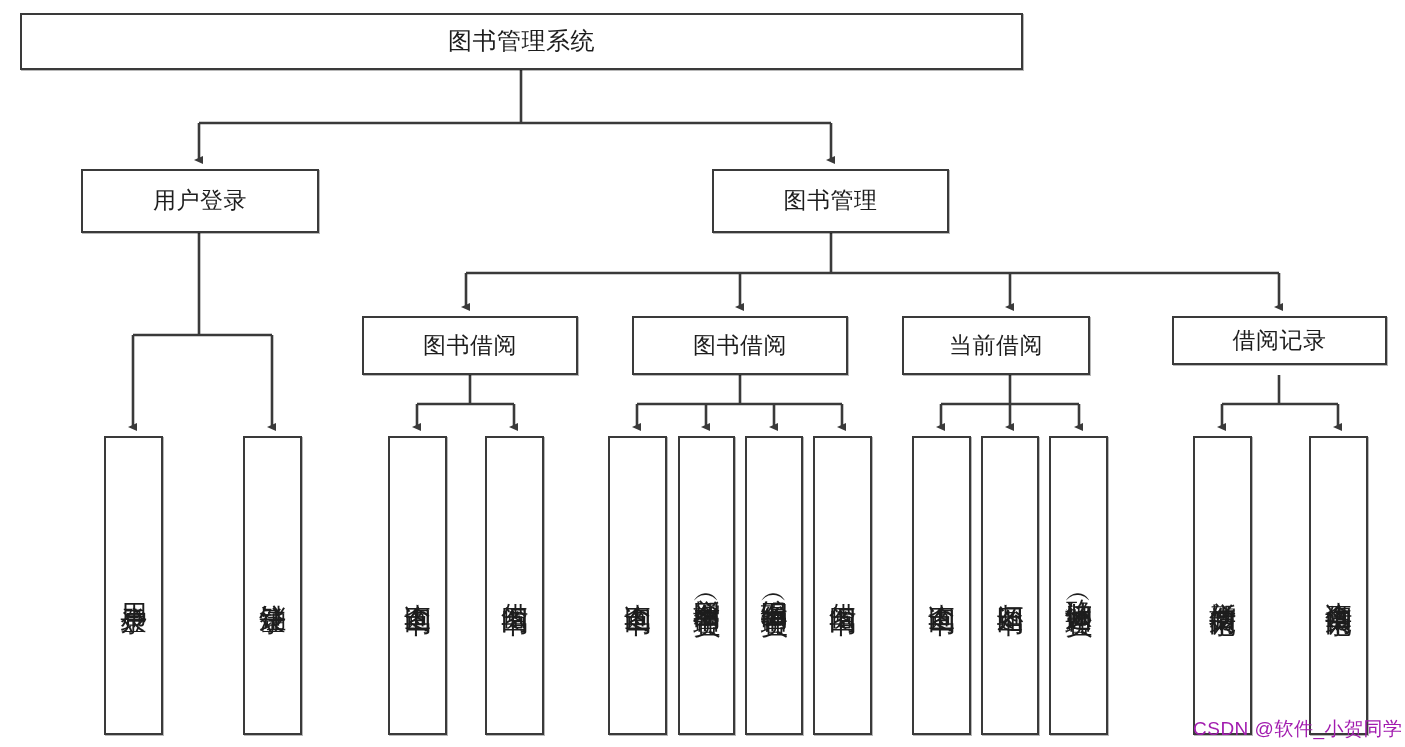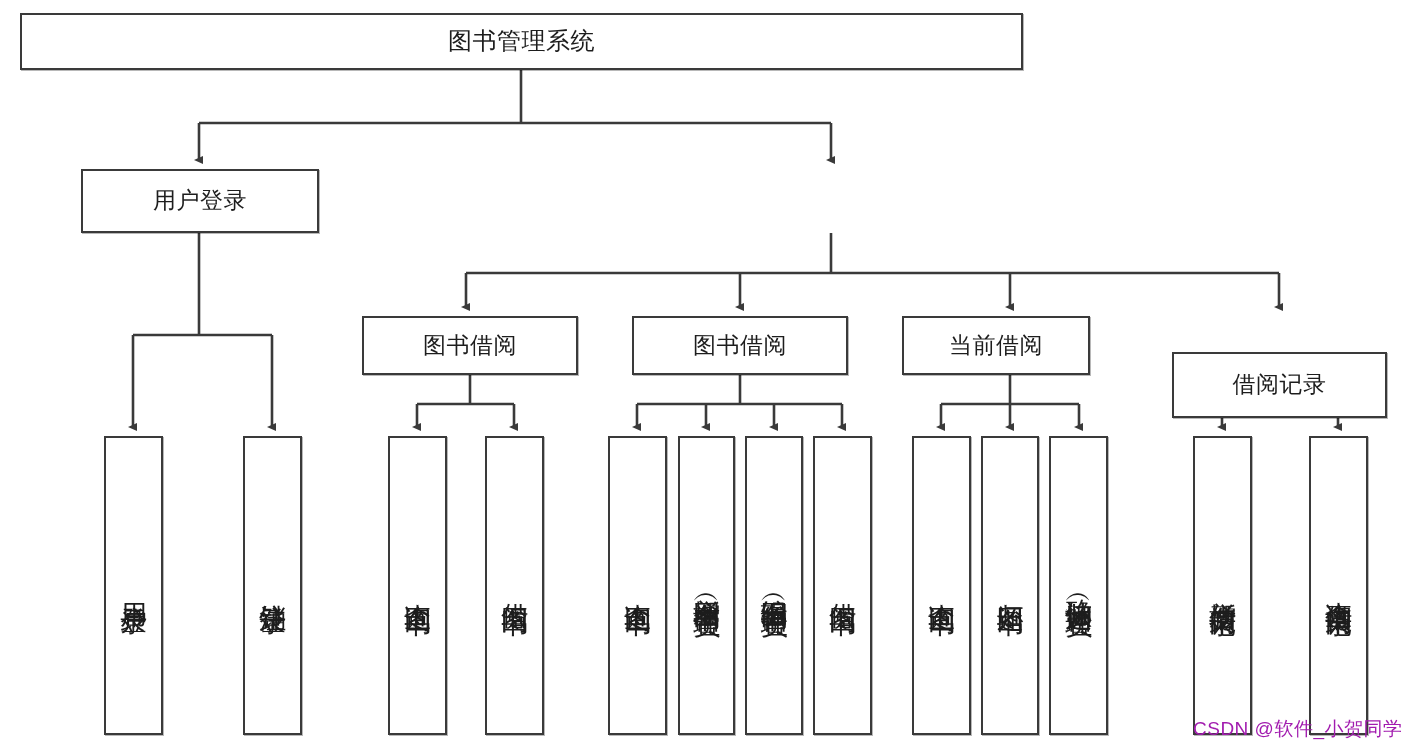--- a/index.html
+++ b/index.html
@@ -128,31 +128,34 @@
     </g>
   </svg>
 
   <div class="node root horizontal" style="left:20px; top:13px; width:1003px; height:57px;">
     <span class="lbl">图书管理系统</span>
   </div>
 
   <div class="node horizontal" style="left:81px; top:169px; width:238px; height:64px;">
     <span class="lbl">用户登录</span>
   </div>
+  <div class="node horizontal" style="left:712px; top:169px; width:237px; height:64px;">
+    <span class="lbl">图书管理</span>
+  </div>
 
   <div class="node horizontal" style="left:362px; top:316px; width:216px; height:59px;">
     <span class="lbl">图书借阅</span>
   </div>
   <div class="node horizontal" style="left:632px; top:316px; width:216px; height:59px;font-family:Liberation Serif, serif;">
     <span class="lbl">图书借阅</span>
   </div>
   <div class="node horizontal" style="left:902px; top:316px; width:188px; height:59px;">
     <span class="lbl">当前借阅</span>
   </div>
-  <div class="node horizontal" style="left:1172px; top:316px; width:215px; height:66px;margin-top:36px;">
+  <div class="node horizontal" style="left:1172px; top:316px; width:215px; height:49px;">
     <span class="lbl">借阅记录</span>
   </div>
 
   <div class="node vertical" style="left:104px; top:436px; width:59px; height:299px;">
     <span class="lbl">用户登录</span>
   </div>
   <div class="node vertical" style="left:243px; top:436px; width:59px; height:299px;">
     <span class="lbl">注销登录</span>
   </div>
 

